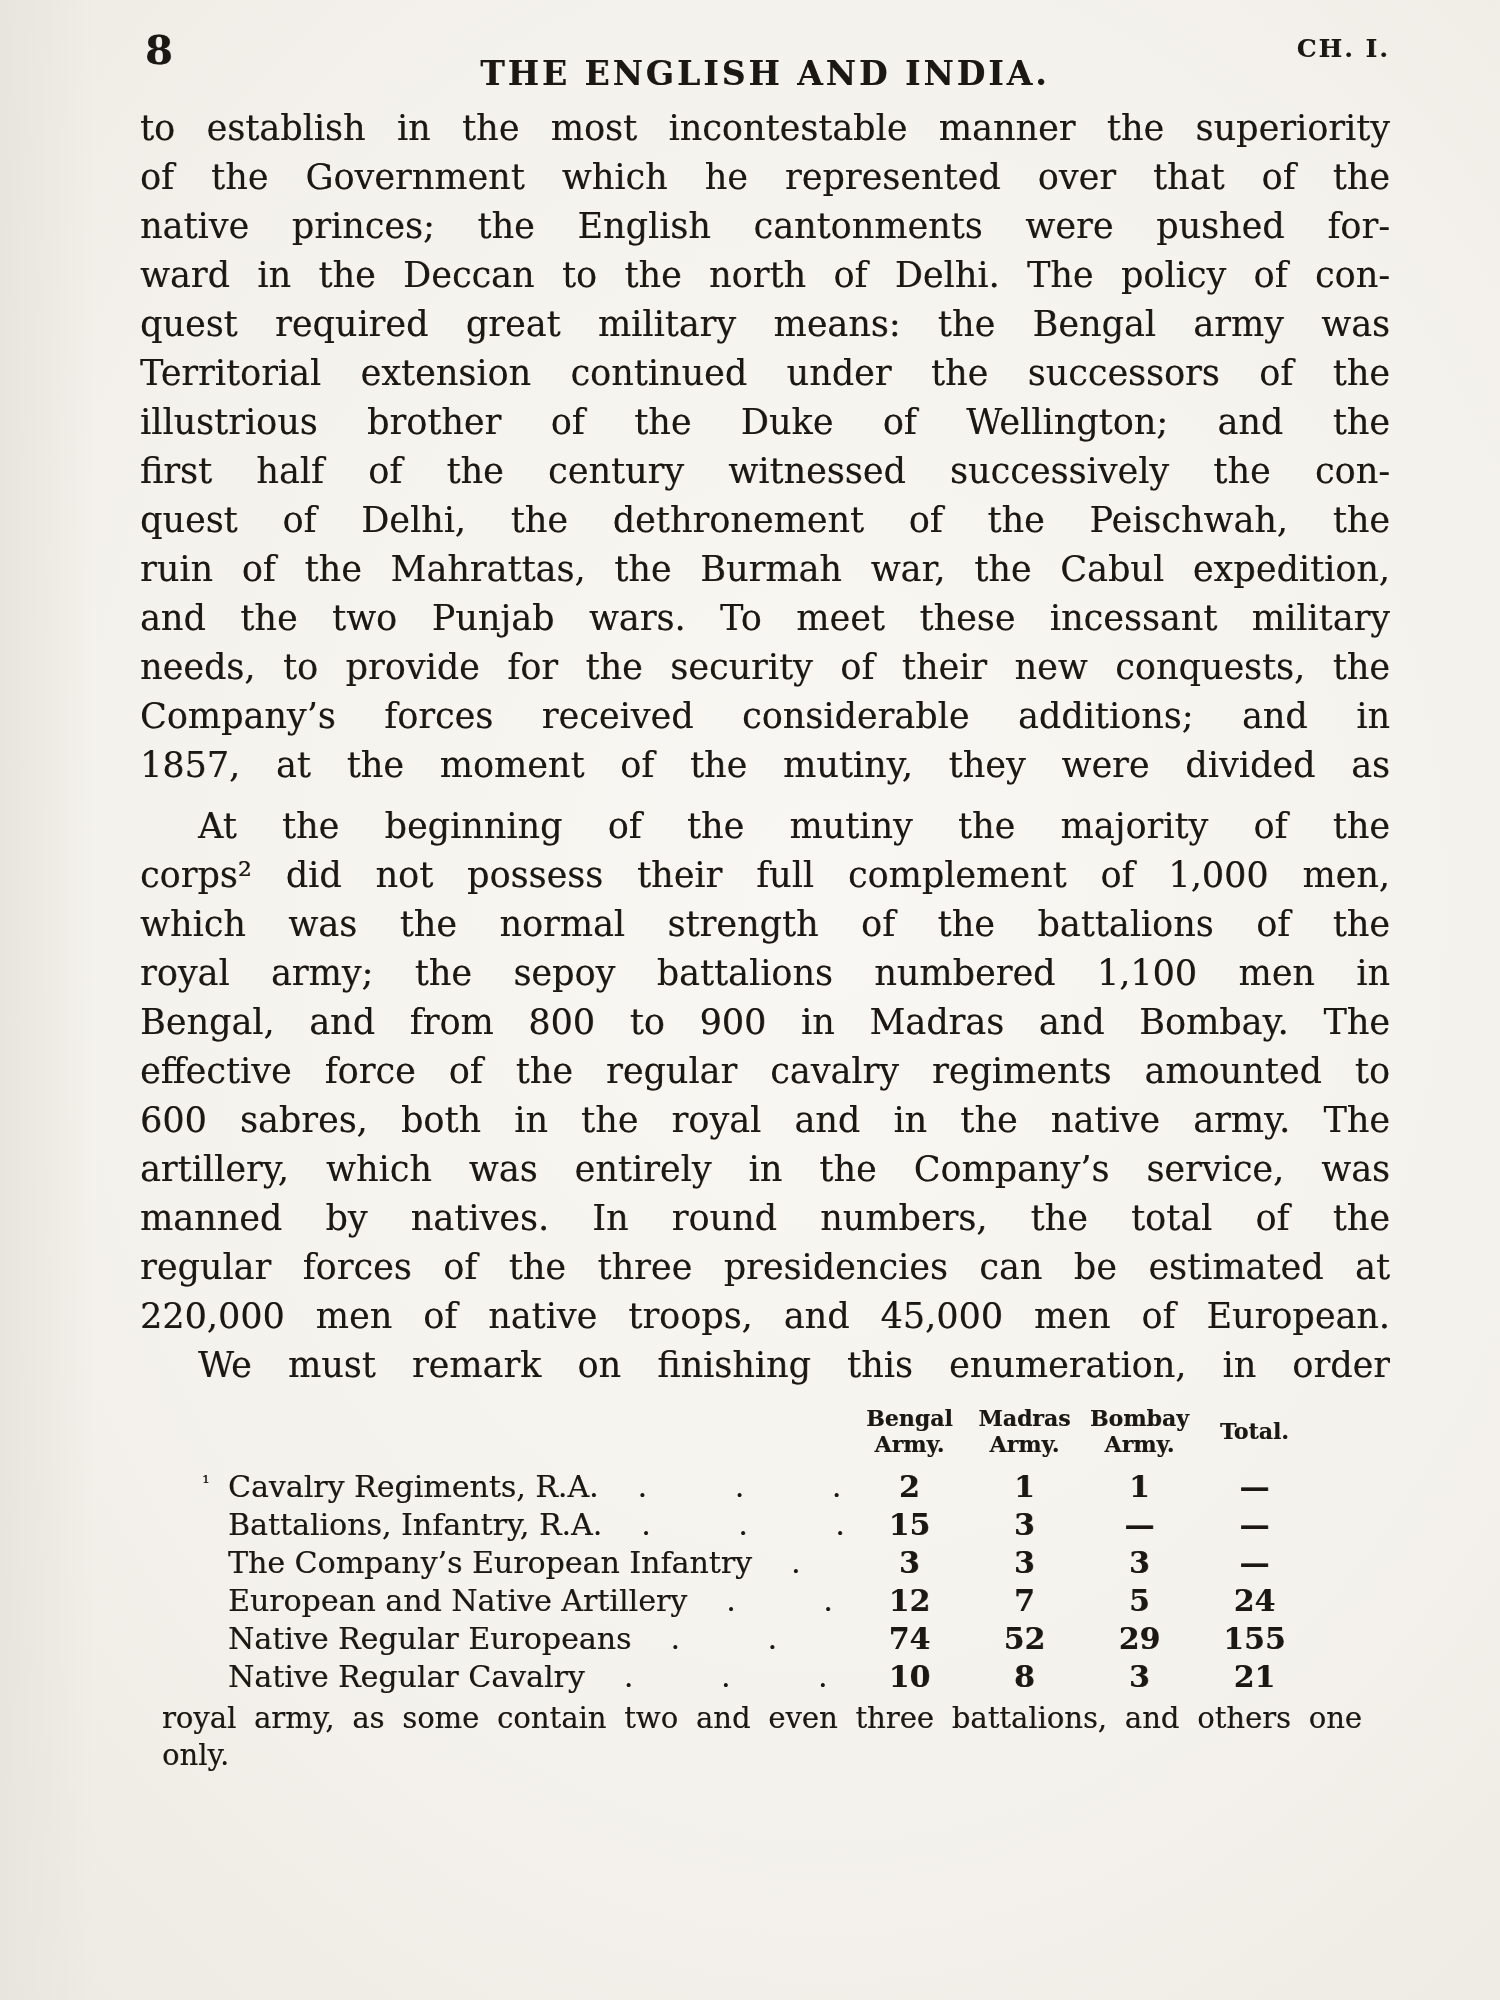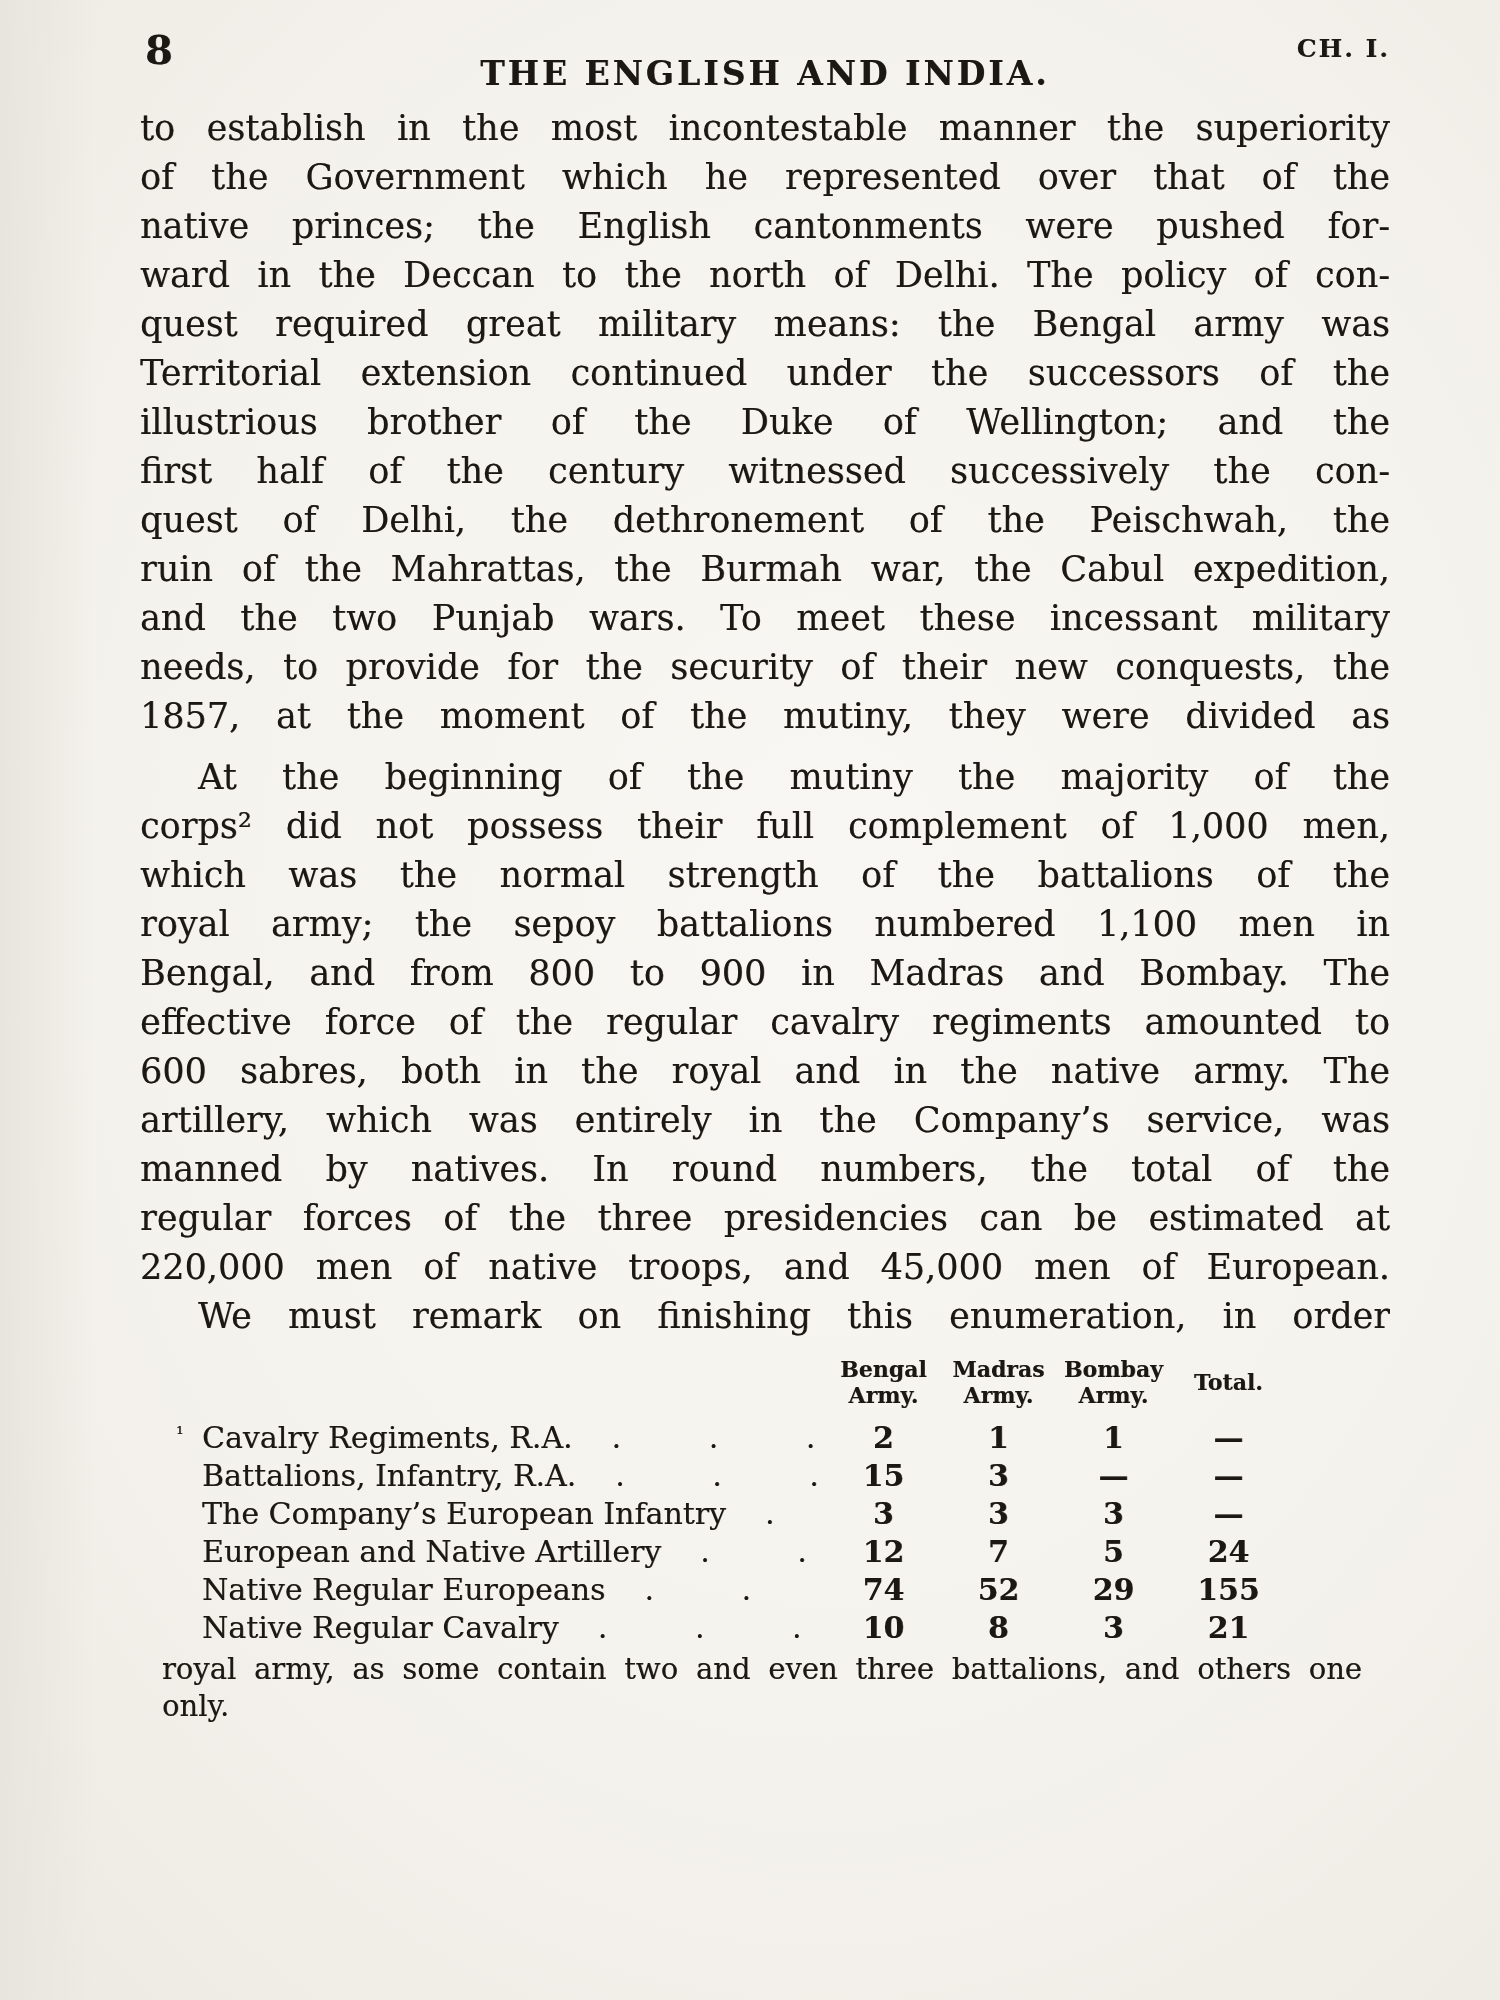--- a/index.html
+++ b/index.html
@@ -34,21 +34,21 @@
   .para.p2{margin-top:12px;}
   .line{
     text-align:justify;
     text-align-last:justify;
     white-space:nowrap;
     overflow:hidden;
   }
   .line.end{text-align-last:left;}
   .line.ind{text-indent:58px;}
   
-  .ftable{margin-top:10px;margin-left:36px;width:1110px;font-size:30px;}
+  .ftable{margin-top:10px;margin-left:62px;width:1110px;font-size:30px;}
   .thead{display:grid;grid-template-columns:1fr 115px 115px 115px 115px;height:62px;}
   .hcell{display:flex;flex-direction:column;justify-content:center;align-items:center;
     font-size:22px;line-height:26px;font-weight:bold;text-align:center;}
   .trow{display:grid;grid-template-columns:1fr 115px 115px 115px 115px;height:38px;align-items:baseline;}
   .cell-label{display:flex;align-items:baseline;overflow:hidden;}
   .marker{font-size:19px;width:26px;flex:0 0 26px;position:relative;top:-8px;}
   .rlabel{white-space:nowrap;}
   .leader{flex:1;white-space:nowrap;overflow:hidden;word-spacing:2.6em;padding-left:1.3em;}
   .num{text-align:center;font-weight:bold;}
   
@@ -89,20 +89,21 @@
         <div class="line j">first half of the century witnessed successively the con-</div>
 
         <div class="line j">quest of Delhi, the dethronement of the Peischwah, the</div>
 
         <div class="line j">ruin of the Mahrattas, the Burmah war, the Cabul expedition,</div>
 
         <div class="line j">and the two Punjab wars. To meet these incessant military</div>
 
         <div class="line j">needs, to provide for the security of their new conquests, the</div>
 
+        <div class="line j">Company’s forces received considerable additions; and in</div>
 
         <div class="line j">1857, at the moment of the mutiny, they were divided as</div>
 
       </div>
 
     <div class="para p2">
 
         <div class="line j ind">At the beginning of the mutiny the majority of the</div>
 
         <div class="line j">corps² did not possess their full complement of 1,000 men,</div>

